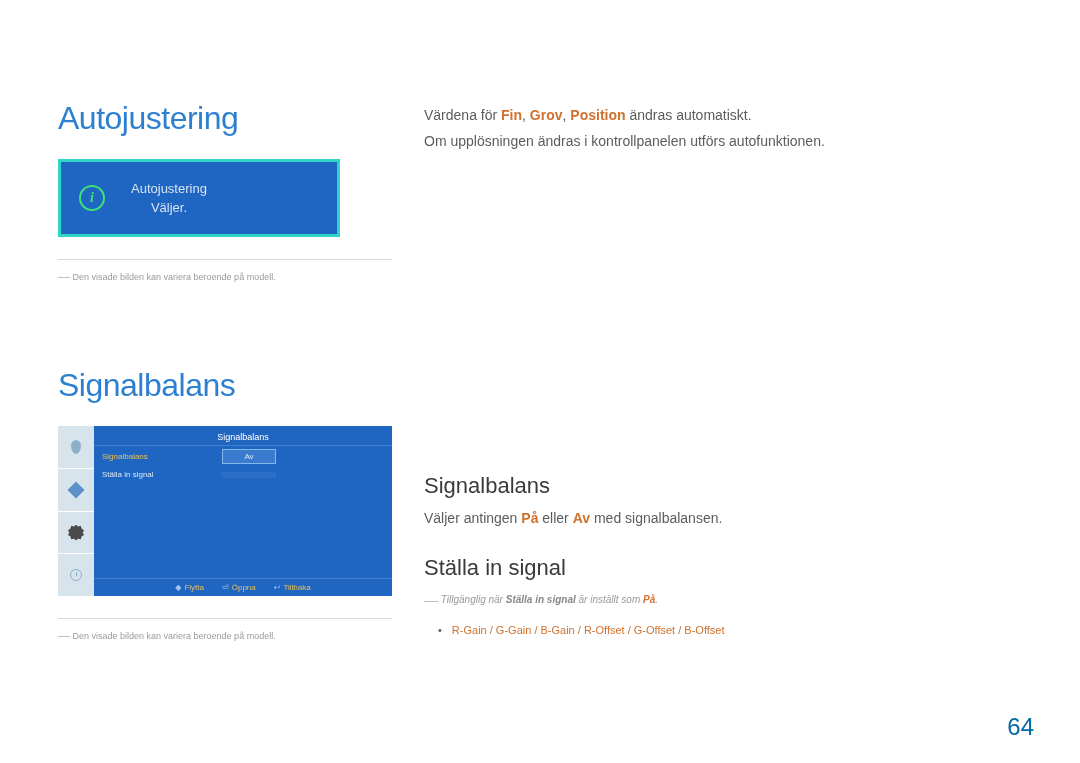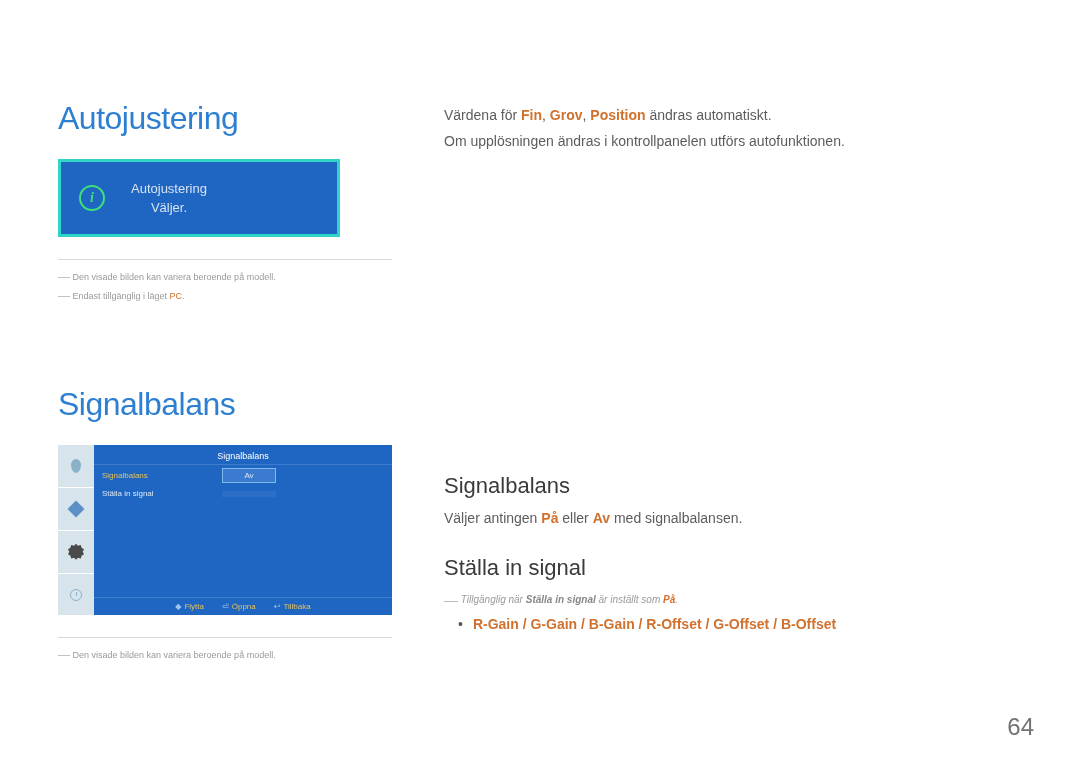--- a/index.html
+++ b/index.html
@@ -7,21 +7,21 @@
     font-family: Arial, Helvetica, sans-serif;
     background: #ffffff;
     width: 1080px;
     height: 763px;
     position: relative;
     color: #333;
   }
   .page {
     padding: 100px 58px 0 58px;
     display: flex;
-    gap: 52px;
+    gap: 32px;
   }
   .left-col { width: 334px; flex-shrink: 0; }
   .right-col { flex: 1; padding-top: 4px; }
 
   .h1 {
     font-size: 32px;
     font-weight: 400;
     color: #2d7fd1;
     margin-bottom: 22px;
     letter-spacing: -0.5px;
@@ -135,38 +135,38 @@
   .h2.second { margin-top: 26px; }
   .rnote {
     font-size: 10px;
     color: #9a9a9a;
     line-height: 1.6;
     font-style: italic;
   }
   .rnote .dash { font-size: 14px; color:#bbb; vertical-align: middle; }
   .rnote .bold { font-weight: bold; color: #888; }
   .bullet-line {
-    font-size: 14px;
+    font-size: 11px;
     color: #d0712e;
-    font-weight: bold;
-    margin-top: 4px;
+    font-weight: normal;
+    margin-top: 12px;
     margin-left: 14px;
   }
   .bullet-line::before {
     content: "•";
     color: #555;
     font-weight: normal;
     margin-right: 10px;
   }
   .page-num {
     position: absolute;
     bottom: 22px;
     right: 46px;
     font-size: 24px;
-    color: #737373;
+    color: #0369a1;
     font-weight: 300;
   }
 
   
   .ic-drop { width:10px; height:14px; background:#8db0c9; border-radius: 50% 50% 50% 50% / 60% 60% 40% 40%; transform: rotate(180deg);}
   .ic-diamond { width:12px; height:12px; background:#5c90c8; transform: rotate(45deg); }
   .ic-gear { width:16px; height:16px; background:#4a4a4a; border-radius:3px; clip-path: polygon(50% 0,62% 12%,80% 8%,85% 25%,100% 35%,92% 50%,100% 65%,85% 75%,80% 92%,62% 88%,50% 100%,38% 88%,20% 92%,15% 75%,0 65%,8% 50%,0 35%,15% 25%,20% 8%,38% 12%);}
   .ic-clock { width:12px; height:12px; border:1.5px solid #8db0c9; border-radius:50%; position:relative;}
   .ic-clock::after{content:"";position:absolute;left:5px;top:2px;width:1px;height:4px;background:#8db0c9;}
 </style>
@@ -185,24 +185,20 @@
         <span>Autojustering</span><br>
         <span>Väljer.</span>
       </div>
     </div>
 
     <hr class="divider">
 
     <div class="footnote">
       <span class="dash">―</span>
       <span>Den visade bilden kan variera beroende på modell.</span>
-    </div>
-    <div class="footnote">
-      <span class="dash">―</span>
-      <span>Endast tillgänglig i läget </span><span class="accent">PC</span><span>.</span>
     </div>
 
     <div class="h1 second">Signalbalans</div>
 
     <div class="osd-wrap">
       <div class="side-tabs">
         <div class="side-tab">
             <span class="ic-drop"></span>
           </div>
         <div class="side-tab">

